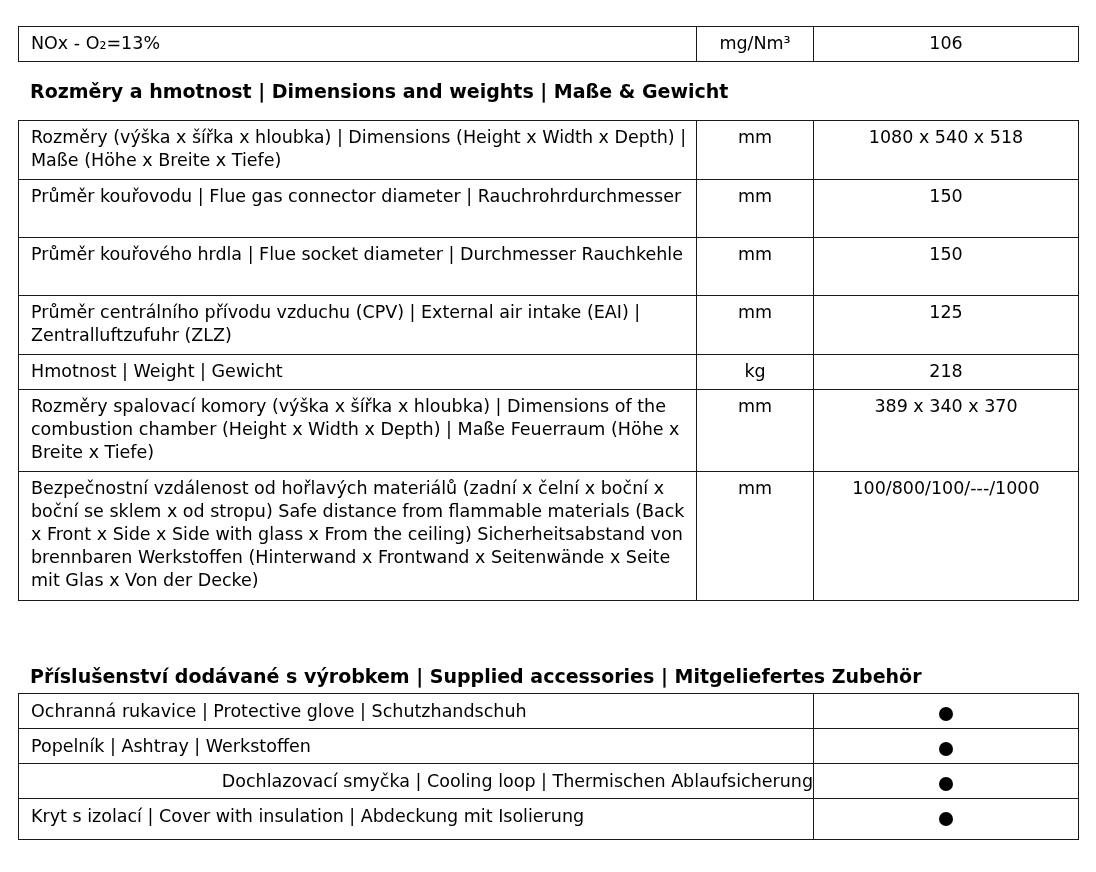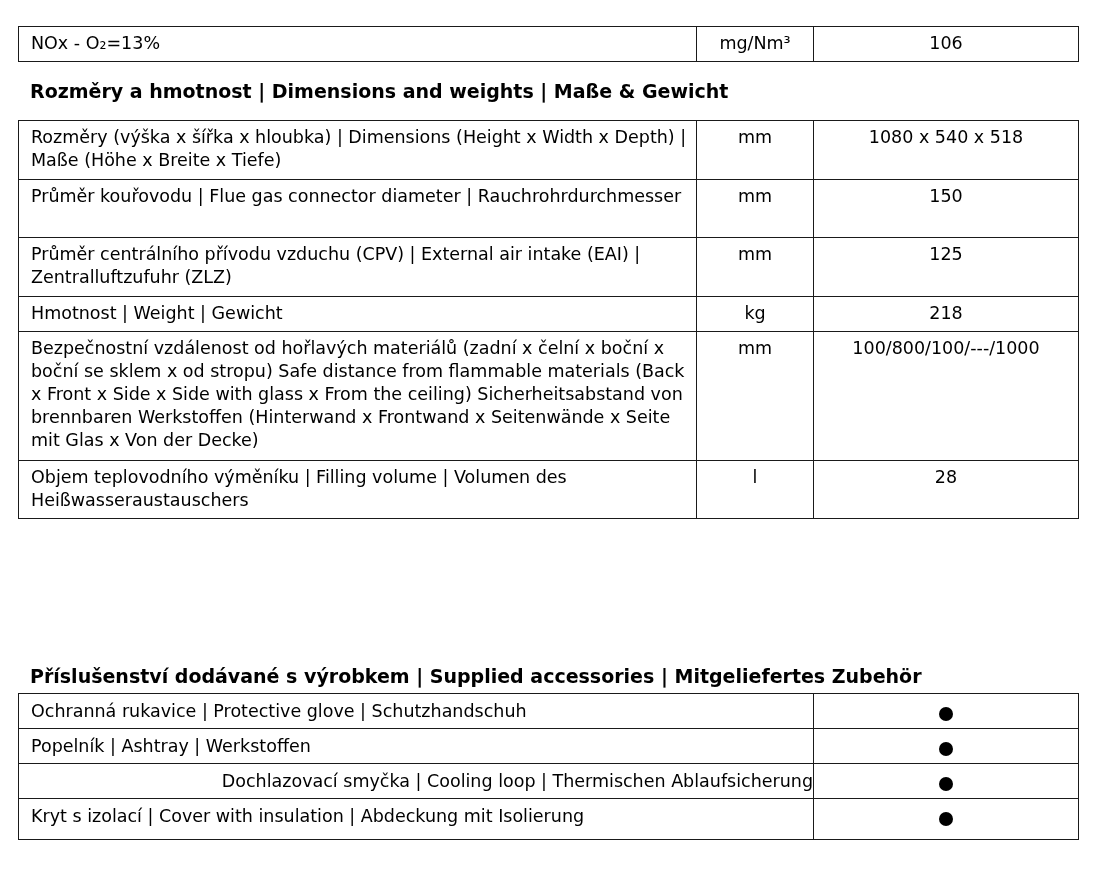--- a/index.html
+++ b/index.html
@@ -42,39 +42,44 @@
       <tr style="height:59px;">
     <td>Rozměry (výška x šířka x hloubka) | Dimensions (Height x Width x Depth) | Maße (Höhe x Breite x Tiefe)</td>
     <td class="unit">mm</td>
     <td class="val">1080 x 540 x 518</td>
   </tr>
   <tr style="height:58px;">
     <td>Průměr kouřovodu | Flue gas connector diameter | Rauchrohrdurchmesser</td>
     <td class="unit">mm</td>
     <td class="val">150</td>
   </tr>
+  <tr style="height:58px;">
+    <td>Průměr kouřového hrdla | Flue socket diameter | Durchmesser Rauchkehle</td>
+    <td class="unit">mm</td>
+    <td class="val">150</td>
+  </tr>
   <tr style="height:59px;">
     <td>Průměr centrálního přívodu vzduchu (CPV) | External air intake (EAI) | Zentralluftzufuhr (ZLZ)</td>
     <td class="unit">mm</td>
     <td class="val">125</td>
   </tr>
   <tr style="height:35px;">
     <td>Hmotnost | Weight | Gewicht</td>
     <td class="unit">kg</td>
     <td class="val">218</td>
   </tr>
+  <tr style="height:82px;">
+    <td>Rozměry spalovací komory (výška x šířka x hloubka) | Dimensions of the combustion chamber (Height x Width x Depth) | Maße Feuerraum (Höhe x Breite x Tiefe)</td>
+    <td class="unit">mm</td>
+    <td class="val">389 x 340 x 370</td>
+  </tr>
   <tr style="height:129px;">
     <td>Bezpečnostní vzdálenost od hořlavých materiálů (zadní x čelní x boční x boční se sklem x od stropu)  Safe distance from flammable materials (Back x Front x Side x Side with glass x From the ceiling) Sicherheitsabstand von brennbaren Werkstoffen (Hinterwand x Frontwand x Seitenwände x Seite mit Glas x Von der Decke)</td>
     <td class="unit">mm</td>
     <td class="val">100/800/100/---/1000</td>
-  </tr>
-  <tr style="height:58px;">
-    <td>Objem teplovodního výměníku | Filling volume | Volumen des Heißwasseraustauschers</td>
-    <td class="unit">l</td>
-    <td class="val">28</td>
   </tr>
 </tbody>
   </table>
 
 <div class="heading" style="top:665px;text-align:center;">Příslušenství dodávané s výrobkem | Supplied accessories | Mitgeliefertes Zubehör</div>
 
 <table class="t3" style="top:693px;">
   <colgroup>
       <col style="width:795px;">
       <col class="c3">

